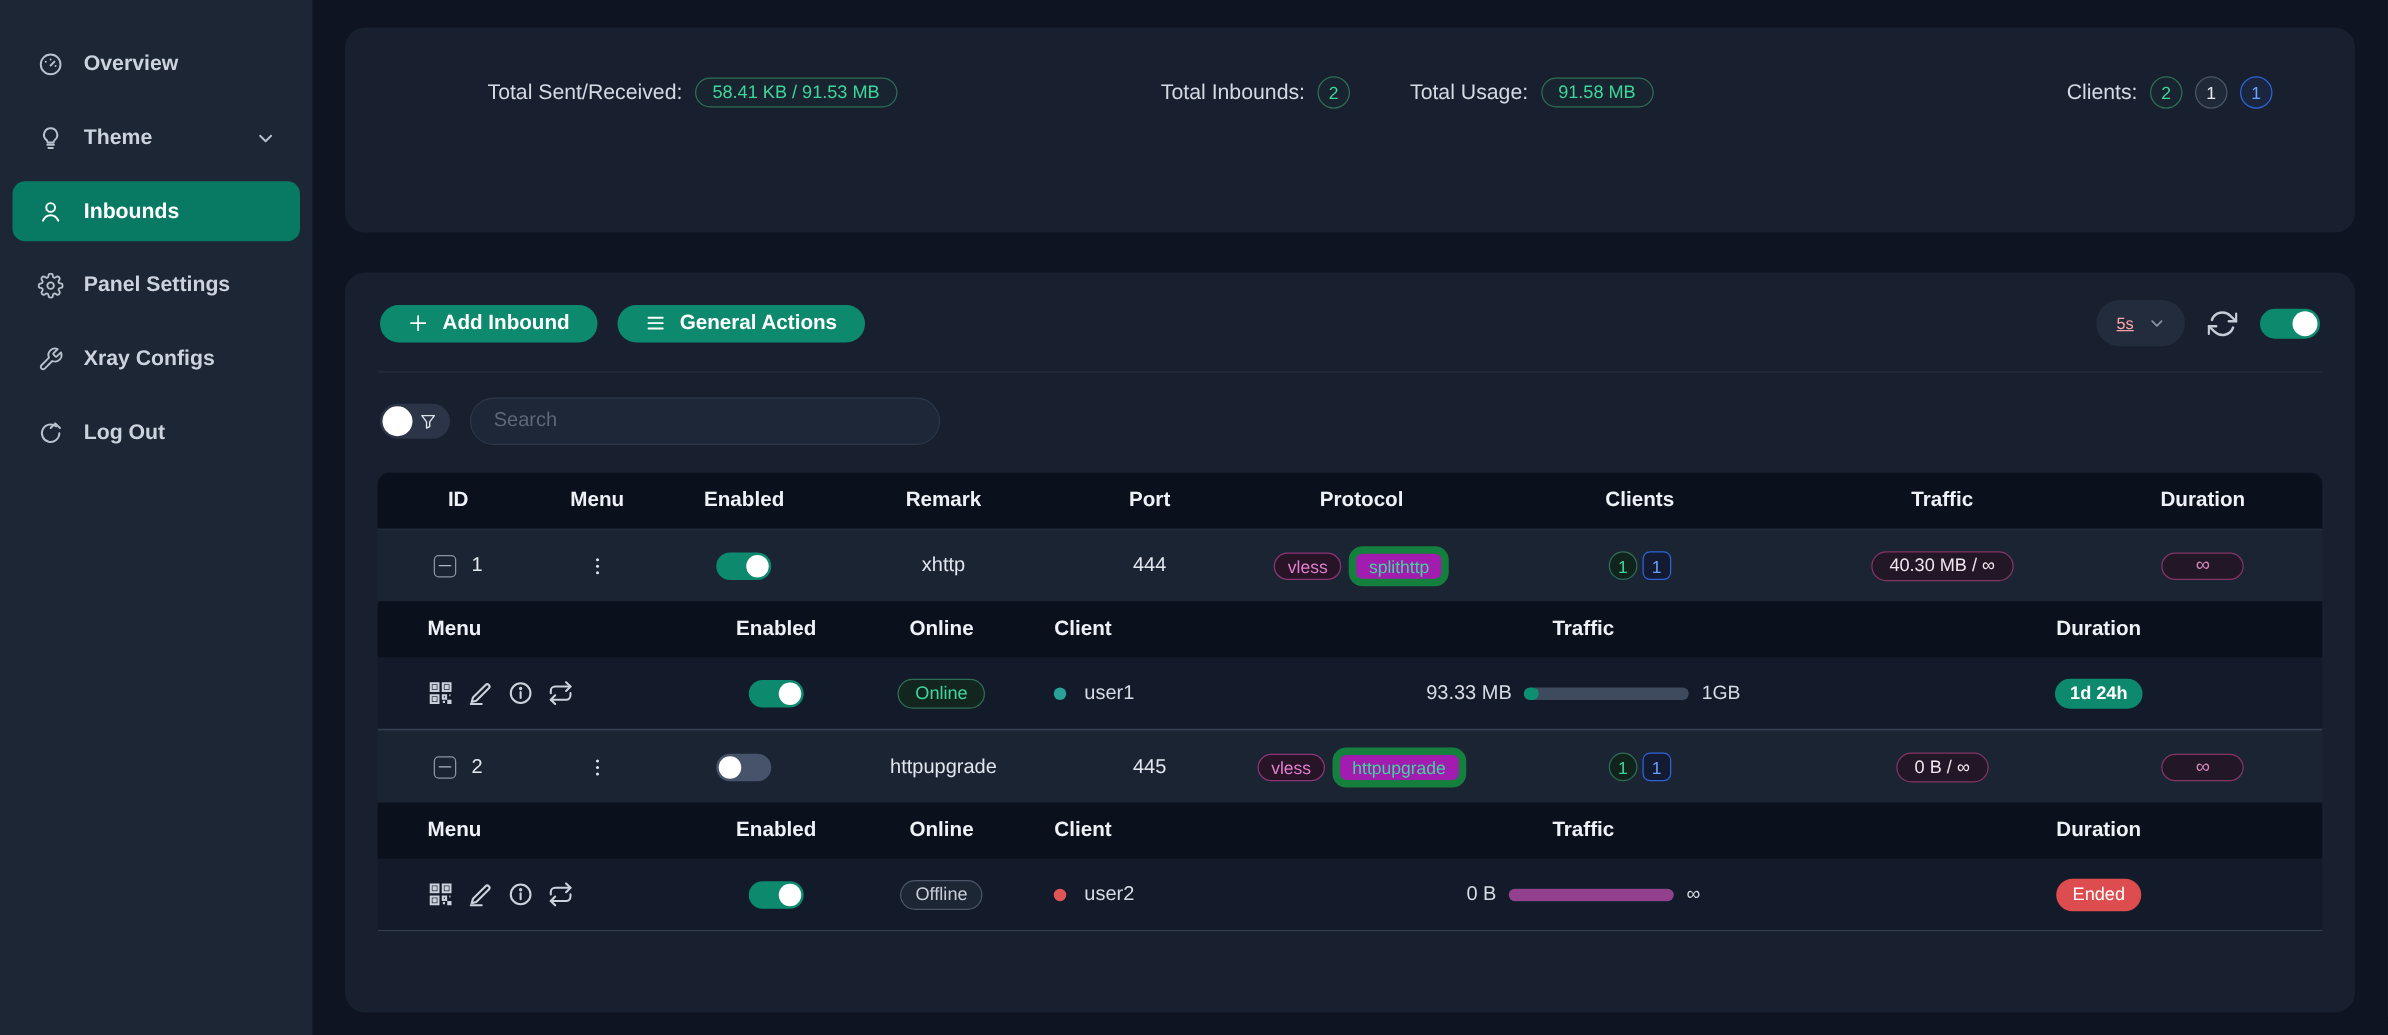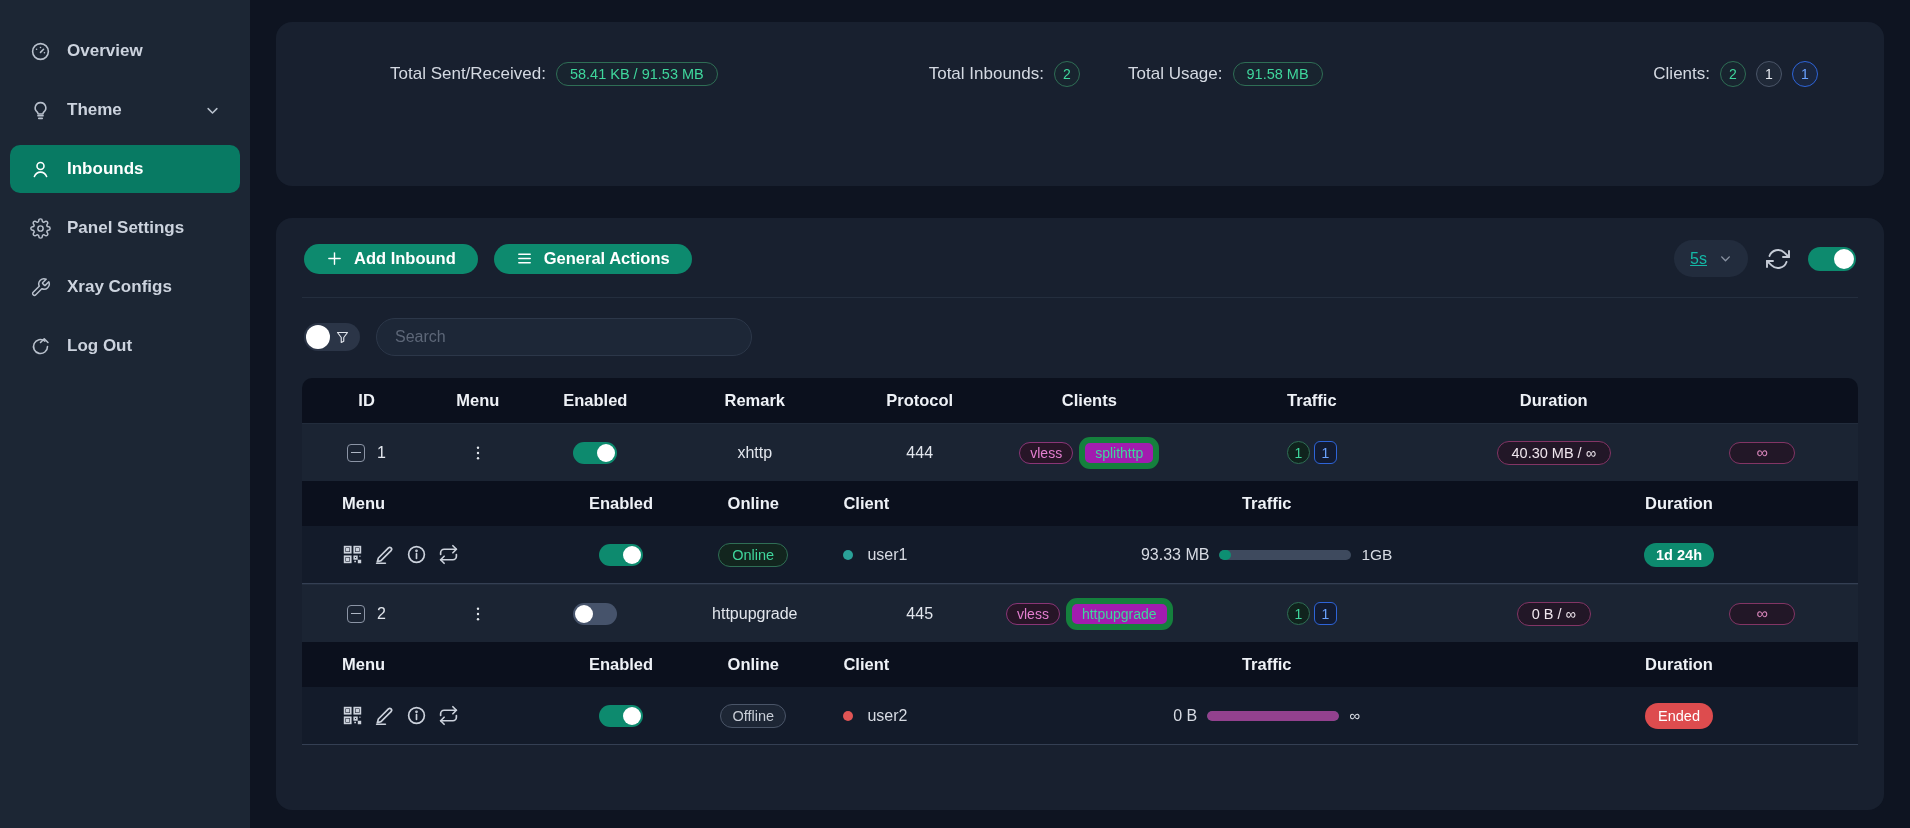--- a/index.html
+++ b/index.html
@@ -63,21 +63,21 @@
     background:#0d8a6e; color:#fff;
     font-family:inherit; font-size:16.5px; font-weight:600;
     display:inline-flex; align-items:center; gap:11px; padding:0 22px;
     cursor:pointer;
   }
   .btn svg { width:17px; height:17px; }
   .toolbar-right { display:flex; align-items:center; gap:18px; }
   .interval-select {
     height:37px; border-radius:19px; background:#222c3d;
     display:flex; align-items:center; gap:12px; padding:0 16px;
-    font-size:16px; color:#14b8a6; cursor:pointer;text-decoration:underline;
+    font-size:13px; color:#fca5a5; cursor:pointer;text-decoration:underline;
   }
   .interval-select svg { width:13px; height:13px; color:#8a93a3; }
   .refresh-btn { width:24px; height:24px; color:#c6ccd7; cursor:pointer; }
 
   .switch { width:44px; height:22px; border-radius:11px; background:#0d8a6e; position:relative; flex-shrink:0; cursor:pointer; }
   .switch::after { content:""; position:absolute; width:18px; height:18px; border-radius:50%; background:#fff; top:2px; right:2px; }
   .switch.off { background:#46536b; }
   .switch.off::after { left:2px; right:auto; }
   .switch.lg { width:48px; height:24px; border-radius:12px; }
   .switch.lg::after { width:20px; height:20px; }
@@ -288,20 +288,21 @@
       <input class="search-input" placeholder="Search" style="">
     </div>
 
     <div class="table">
 
       <div class="tgrid thead">
         <div class="cell">ID</div>
         <div class="cell">Menu</div>
         <div class="cell">Enabled</div>
         <div class="cell">Remark</div>
+        <div class="cell">Port</div>
         <div class="cell">Protocol</div>
         <div class="cell">Clients</div>
         <div class="cell">Traffic</div>
         <div class="cell">Duration</div>
       </div>
 
       <div class="tgrid row-inbound">
         <div class="cell">
           <span class="expander"></span>
           <span>1</span>

